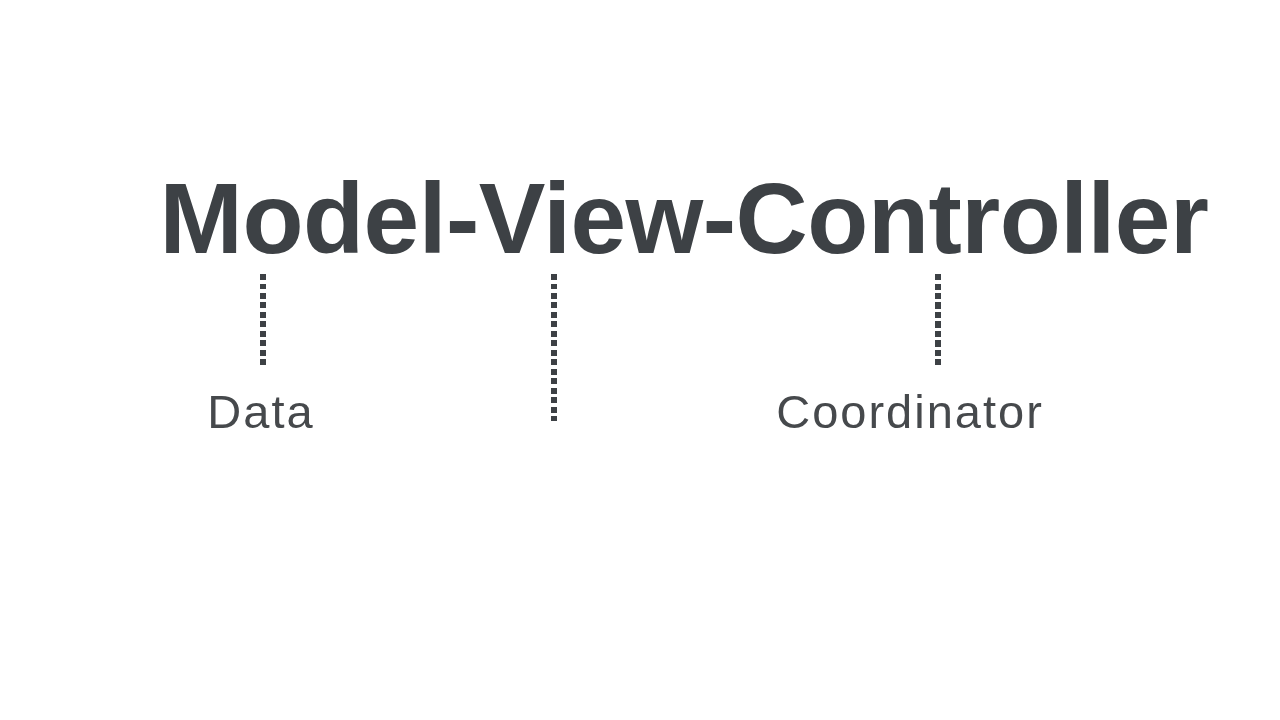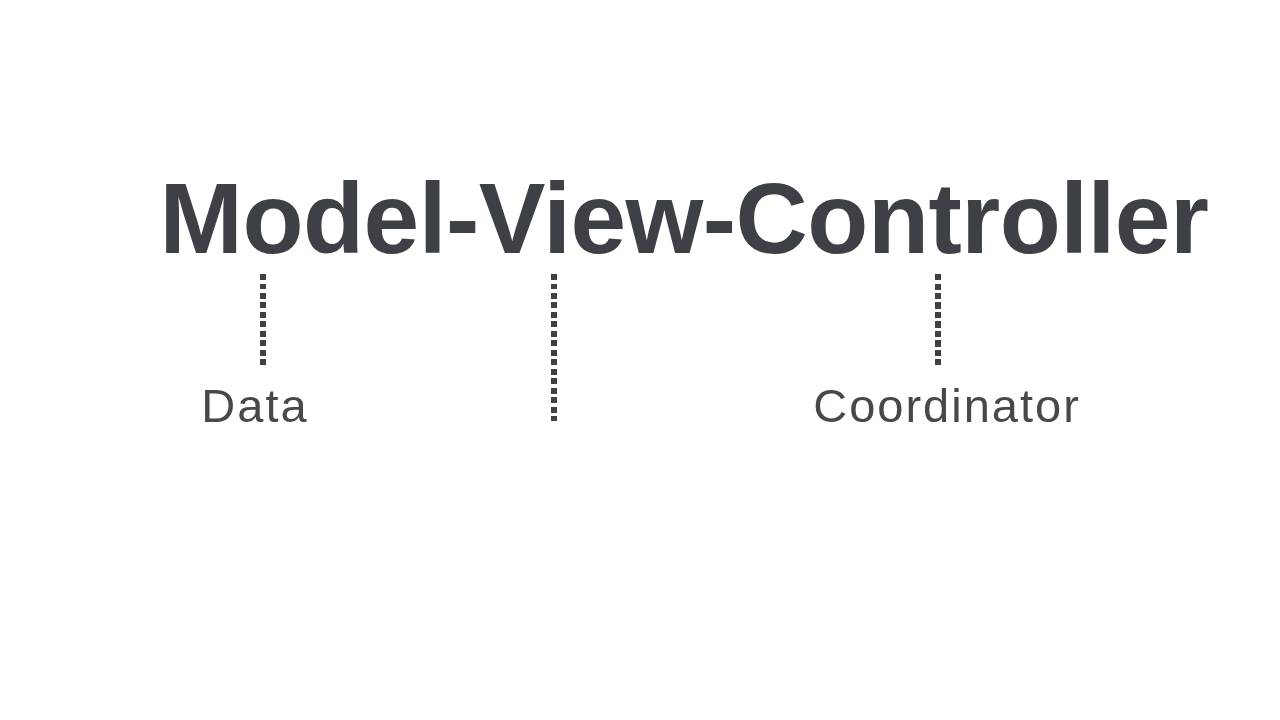--- a/index.html
+++ b/index.html
@@ -38,32 +38,32 @@
       #3d4145 6px,
       transparent 6px,
       transparent 9.5px
     );
   }
   .connector-model      { left: 260px; top: 274px; height: 94px;  }
   .connector-view       { left: 551px; top: 274px; height: 147px; }
   .connector-controller { left: 935px; top: 274px; height: 92px;  }
   .label {
     position: absolute;
-    margin: 0;
+    margin: 6px;
     transform: translateX(-50%);
     font-size: 47px;
     line-height: 1.0;
     font-weight: 400;
     letter-spacing: 2px;
     color: #46494c;
     white-space: nowrap;
   }
   .label-model      { left: 255px; top: 382px; }
   .label-view       { left: 546px; top: 440px; }
-  .label-controller { left: 947px; top: 382px; }
+  .label-controller { left: 904px; top: 382px; }
 </style>
 </head>
 <body>
 
 <div class="canvas">
 
   <h1 class="title">Model-View-Controller</h1>
 
   <div class="connector connector-model"></div>
 

